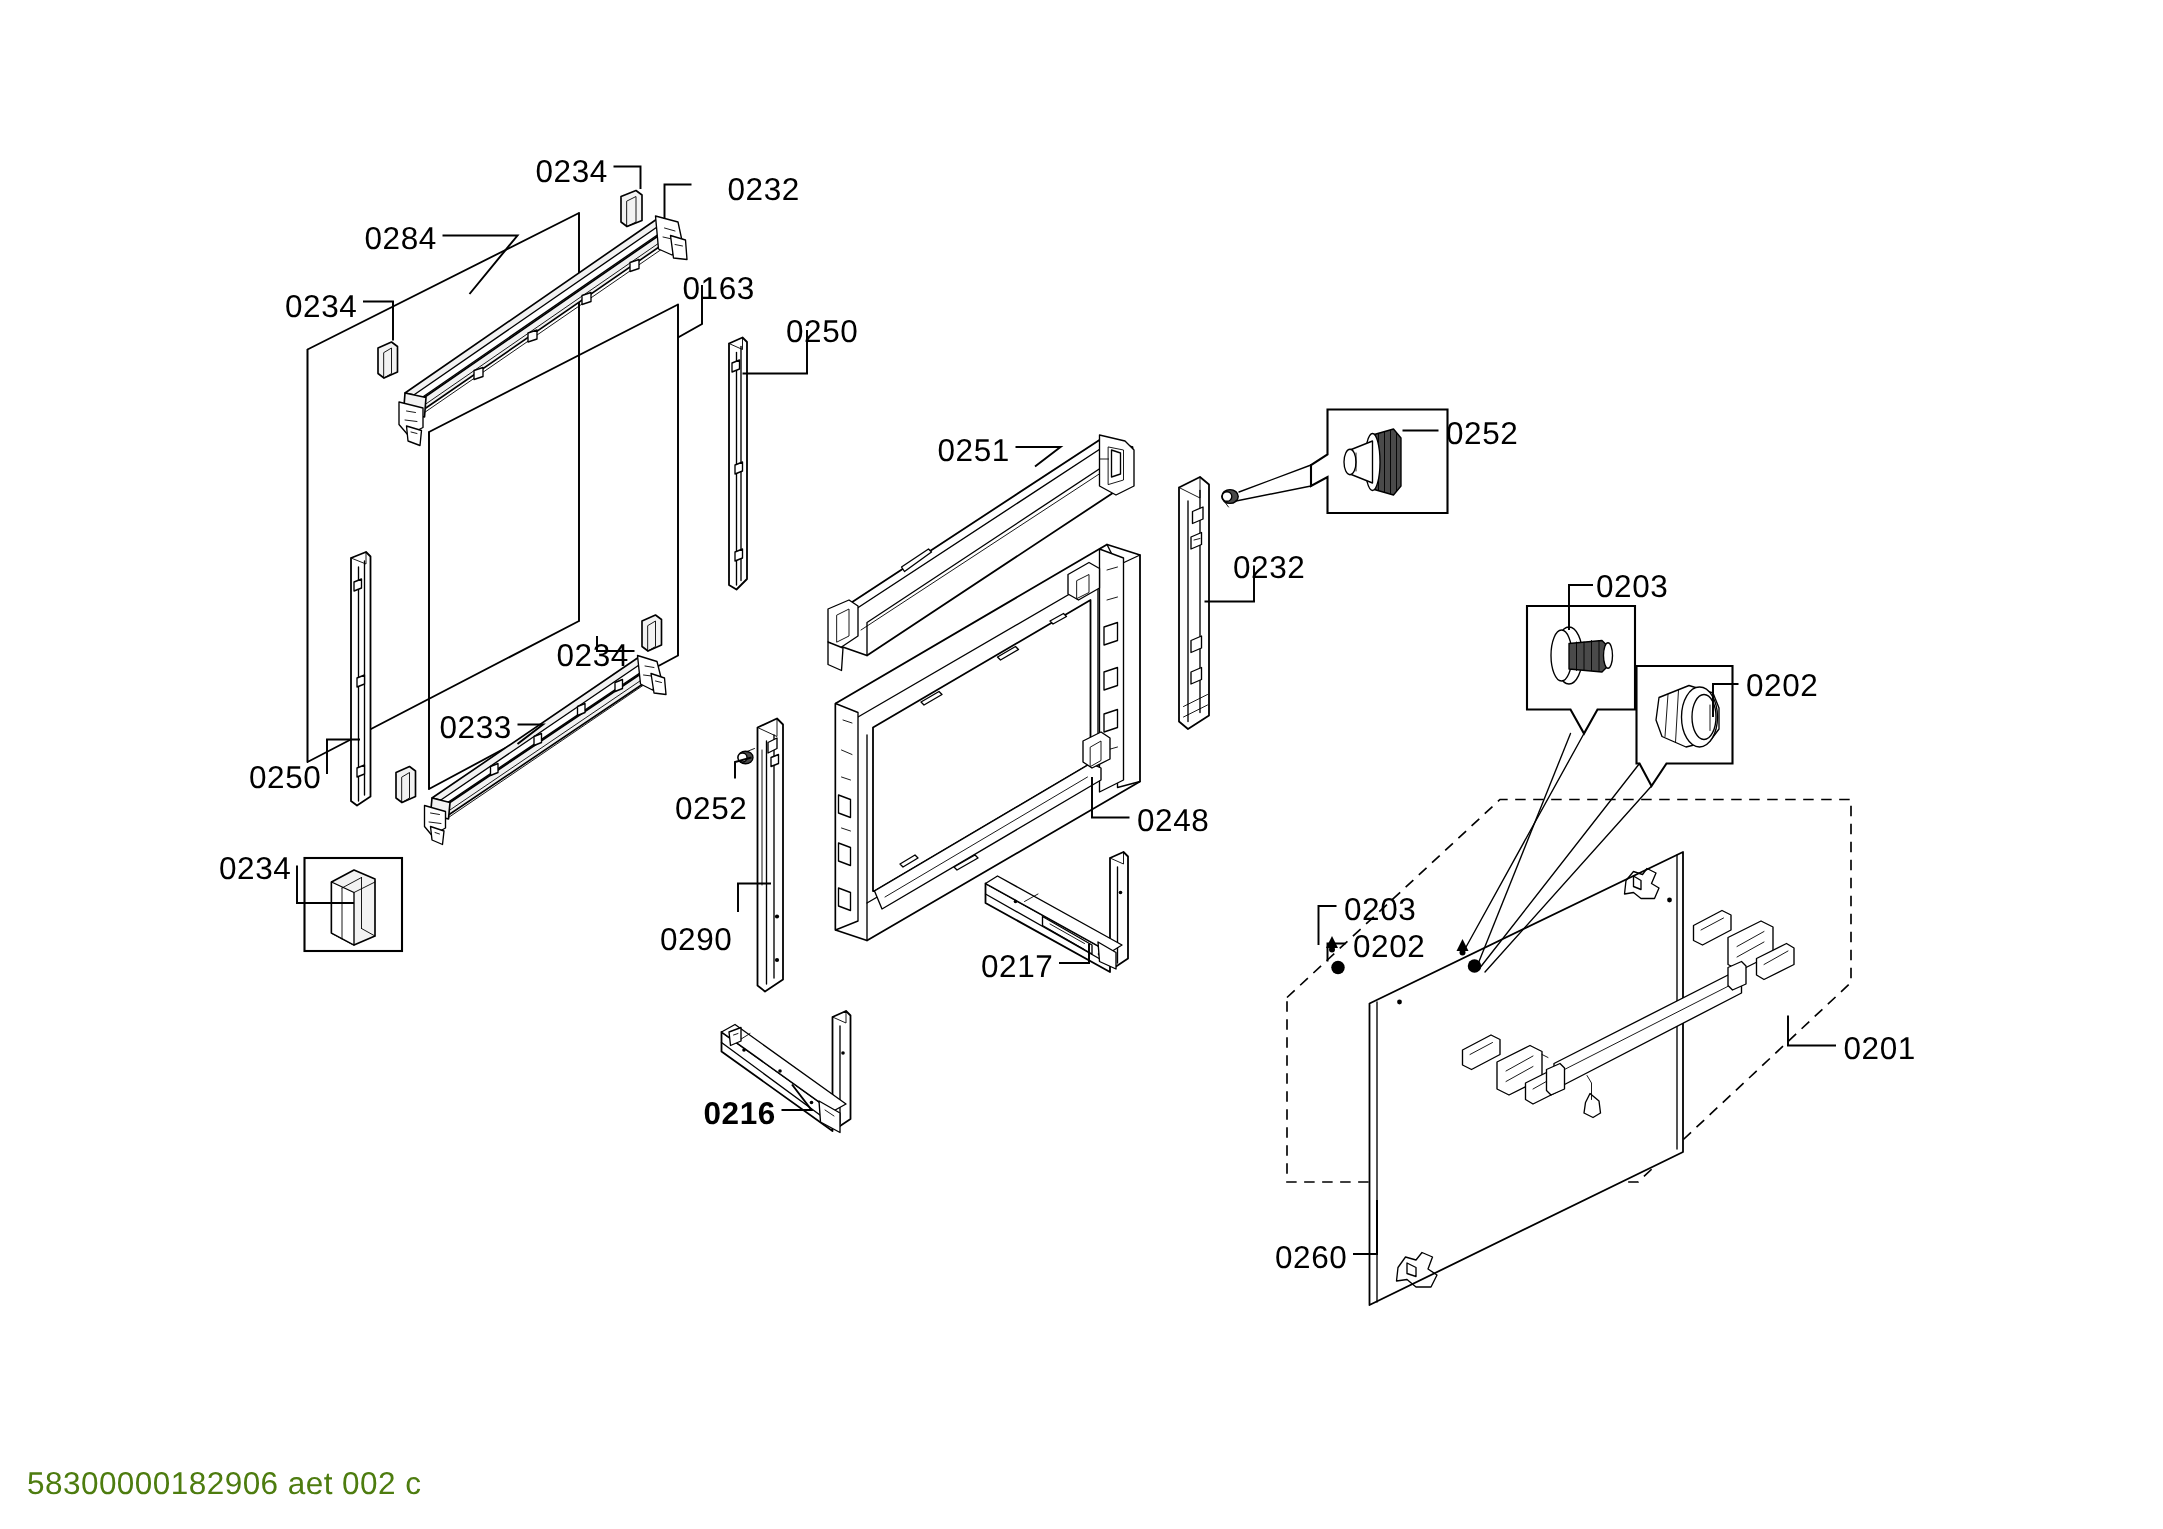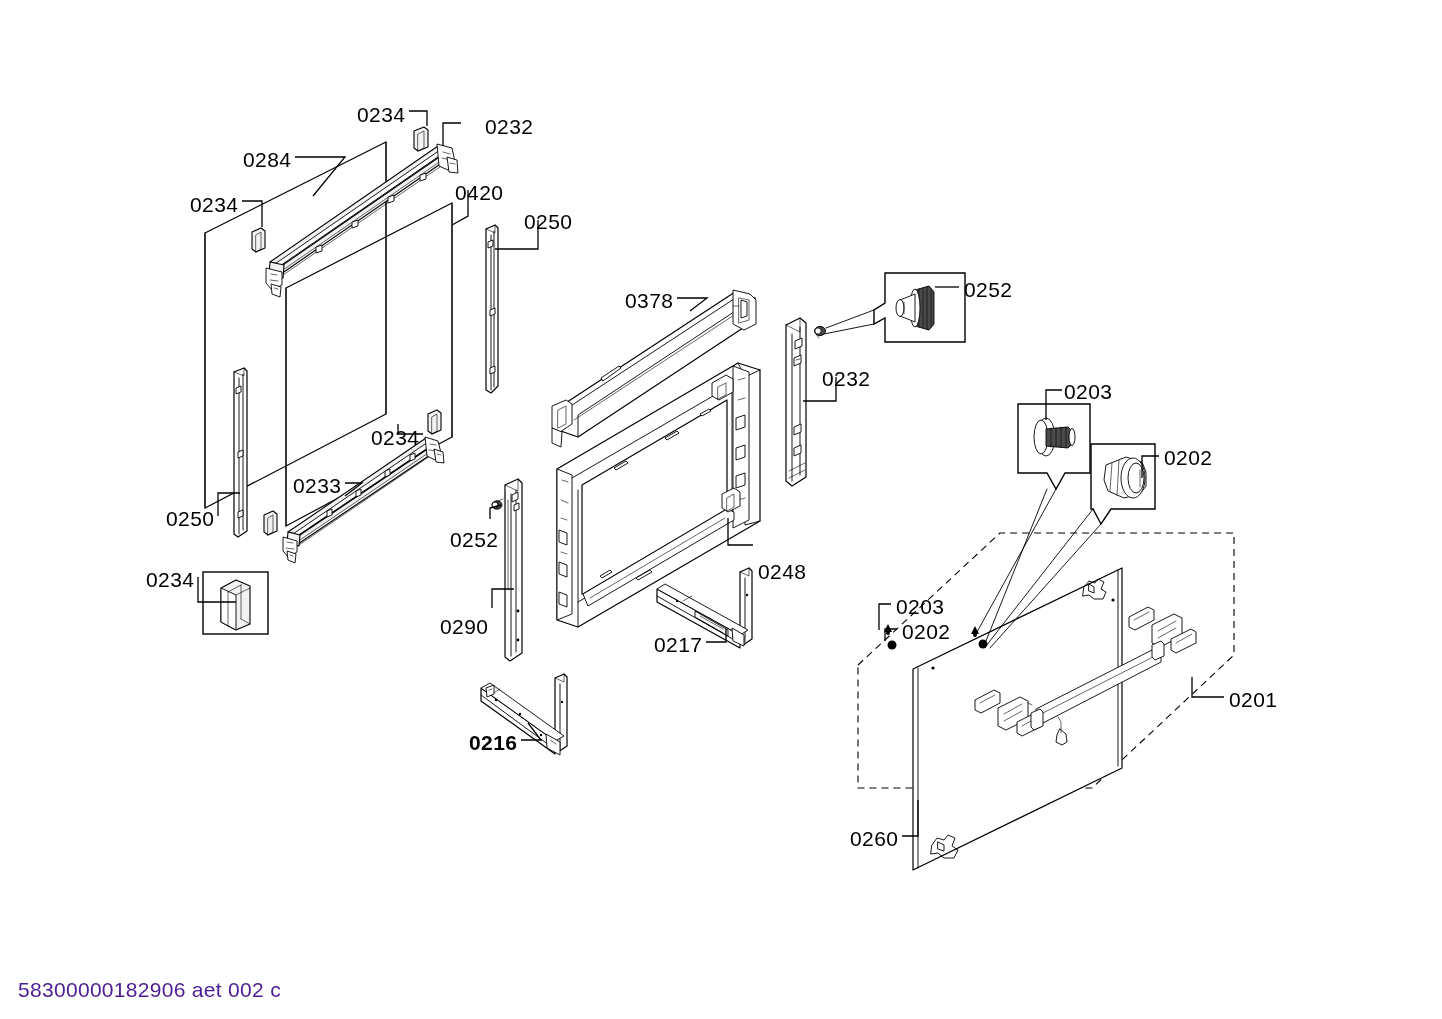--- a/index.html
+++ b/index.html
@@ -31,21 +31,21 @@
     white-space: nowrap;
     line-height: 1;
   }
   #footer-text {
     position: absolute;
     left: 18px;
     top: 978px;
     font-family: "Liberation Sans", sans-serif;
     font-size: 21px;
     letter-spacing: 0.3px;
-    color: #4c1d95;
+    color: #4d7c0f;
     white-space: nowrap;
   }
   
   .ln   { fill: none; stroke: #000; stroke-width: 1.2; stroke-linecap: round; stroke-linejoin: round; }
   .lnt  { fill: none; stroke: #000; stroke-width: 0.9; stroke-linecap: round; stroke-linejoin: round; }
   .lnh  { fill: none; stroke: #000; stroke-width: 0.6; stroke-linecap: round; stroke-linejoin: round; }
   .leader { fill: none; stroke: #000; stroke-width: 1.3; stroke-linecap: butt; stroke-linejoin: miter; }
   .dash { fill: none; stroke: #000; stroke-width: 1.1; stroke-dasharray: 7 5; }
   .fw   { fill: #ffffff; stroke: #000; stroke-width: 1.2; stroke-linejoin: round; }
   .fwt  { fill: #ffffff; stroke: #000; stroke-width: 0.9; stroke-linejoin: round; }
@@ -465,33 +465,33 @@
       <path class="leader" d="M521 740 L541 740 L528 723"></path>
 
       <path class="leader" d="M902 836 L918 836 L918 800"></path>
     </g>
 
   </svg>
 
   <div class="callout-label" style="left:357px; top:104px;">0234</div>
   <div class="callout-label" style="left:466px; top:116px;margin-left:19px;">0232</div>
   <div class="callout-label" style="left:243px; top:149px;">0284</div>
-  <div class="callout-label" style="left:455px; top:182px;">0420</div>
+  <div class="callout-label" style="left:455px; top:182px;">0163</div>
   <div class="callout-label" style="left:190px; top:194px;">0234</div>
   <div class="callout-label" style="left:524px; top:211px;">0250</div>
-  <div class="callout-label" style="left:625px; top:290px;">0378</div>
+  <div class="callout-label" style="left:625px; top:290px;">0251</div>
   <div class="callout-label" style="left:964px; top:279px;">0252</div>
   <div class="callout-label" style="left:822px; top:368px;">0232</div>
   <div class="callout-label" style="left:1064px; top:381px;">0203</div>
   <div class="callout-label" style="left:1164px; top:447px;">0202</div>
   <div class="callout-label" style="left:371px; top:427px;">0234</div>
   <div class="callout-label" style="left:293px; top:475px;">0233</div>
   <div class="callout-label" style="left:166px; top:508px;">0250</div>
   <div class="callout-label" style="left:450px; top:529px;">0252</div>
-  <div class="callout-label" style="left:758px; top:561px;">0248</div>
+  <div class="callout-label" style="left:758px; top:537px;">0248</div>
   <div class="callout-label" style="left:146px; top:569px;">0234</div>
   <div class="callout-label" style="left:440px; top:616px;">0290</div>
   <div class="callout-label" style="left:896px; top:596px;">0203</div>
   <div class="callout-label" style="left:902px; top:621px;">0202</div>
   <div class="callout-label" style="left:654px; top:634px;">0217</div>
   <div class="callout-label" style="left:1229px; top:689px;">0201</div>
   <div class="callout-label" style="left:469px; top:732px;font-weight:bold;">0216</div>
   <div class="callout-label" style="left:850px; top:828px;">0260</div>
 
   <div id="footer-text">58300000182906 aet 002 c</div>

